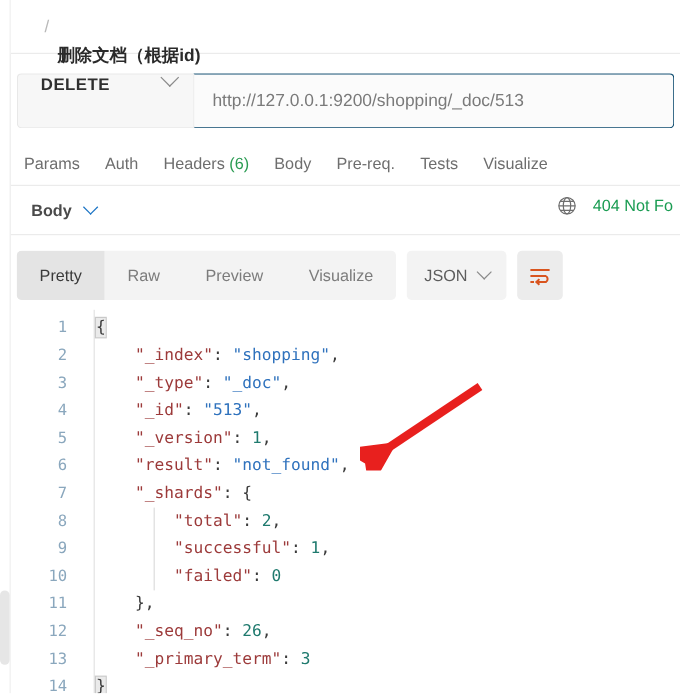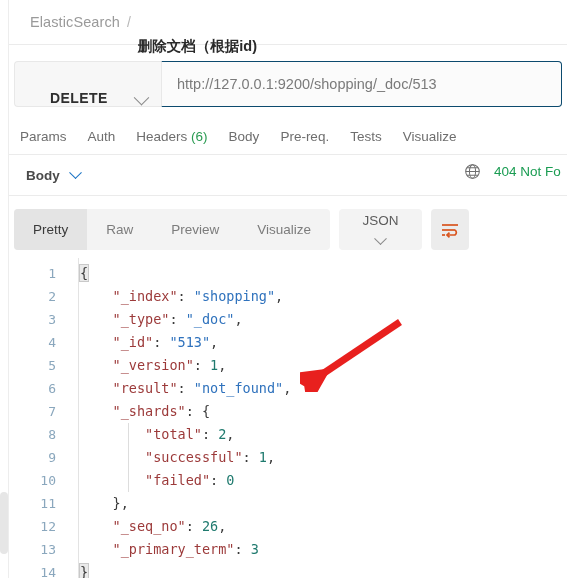--- a/index.html
+++ b/index.html
@@ -53,23 +53,23 @@
     position: absolute; left: 14px; top: 61px;
     width: 548px; height: 46px;
     display: flex; align-items: stretch;
   }
   .method-box {
     width: 147px;
     background: #f7f7f7;
     border: 1px solid #e8e8e8;
     border-right: none;
     border-radius: 4px 0 0 4px;
-    display: flex; align-items: flex-end;
+    display: flex; align-items: flex-start;
     justify-content: space-between;
-    padding: 0 14px 0 35px;
+    padding: 0 14px 0 19px;
   }
   .method-label {
     font-size: 14px; font-weight: bold; color: #2f2f2f; letter-spacing: .4px;
   }
   .chev {
     width: 11px; height: 11px;
     border-right: 1.6px solid #8a8a8a;
     border-bottom: 1.6px solid #8a8a8a;
     transform: rotate(45deg) translate(-2px,-2px);
   }
@@ -147,21 +147,20 @@
   }
   .seg.active {
     background: #e4e4e4; color: #3a3a3a;
   }
   .type-box {
     margin-left: 9px;
     height: 41px; width: 83px;
     background: #f3f3f3; border-radius: 4px;
     display: flex; align-items: center; justify-content: center;
     gap: 9px;
-    flex-direction: column;
   }
   .type-label { font-size: 13.5px; color: #5c5c5c; }
   .wrap-btn {
     margin-left: 9px;
     height: 41px; width: 38px;
     background: #ececec; border-radius: 4px;
     display: flex; align-items: center; justify-content: center;
   }
 
   
@@ -213,21 +212,20 @@
 </head>
 <body>
 
 <div id="app">
 
   <div class="left-rail">
     <div class="rail-scroll-thumb"></div>
   </div>
 
   <div class="breadcrumb-bar">
-    <span class="bc-root">ElasticSearch</span>
     <span class="bc-sep">/</span>
     <span class="bc-current">删除文档（根据id)</span>
   </div>
 
   <div class="url-row">
     <div class="method-box">
       <span class="method-label">DELETE</span>
       <span class="chev"></span>
     </div>
     <div class="url-box">

